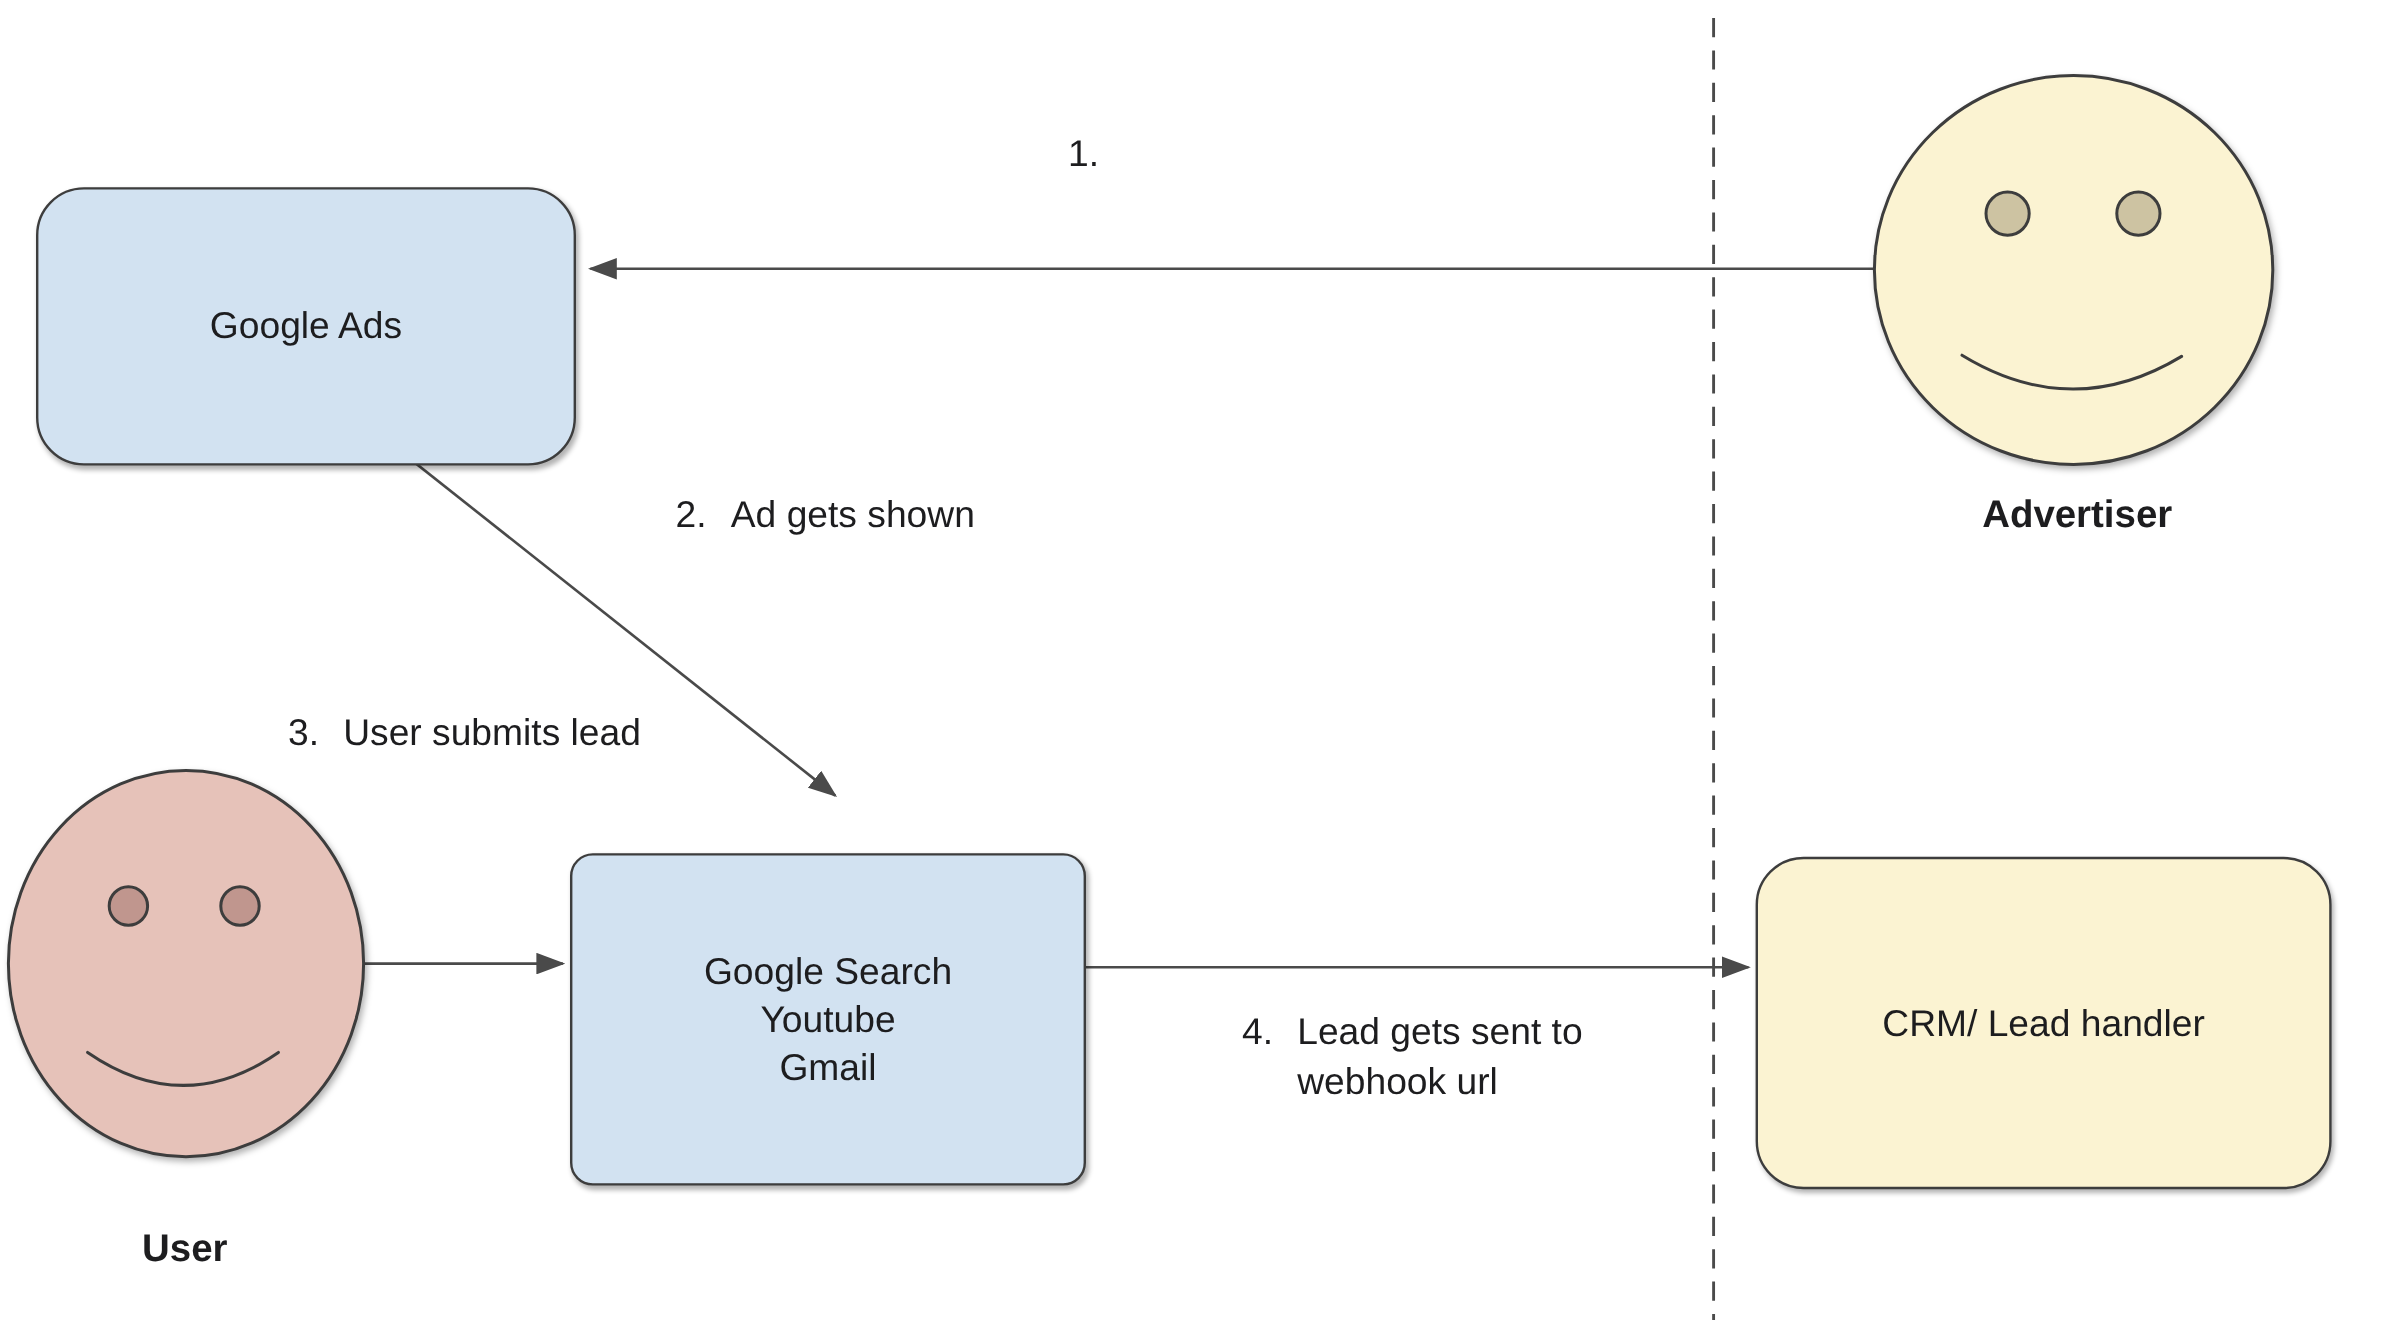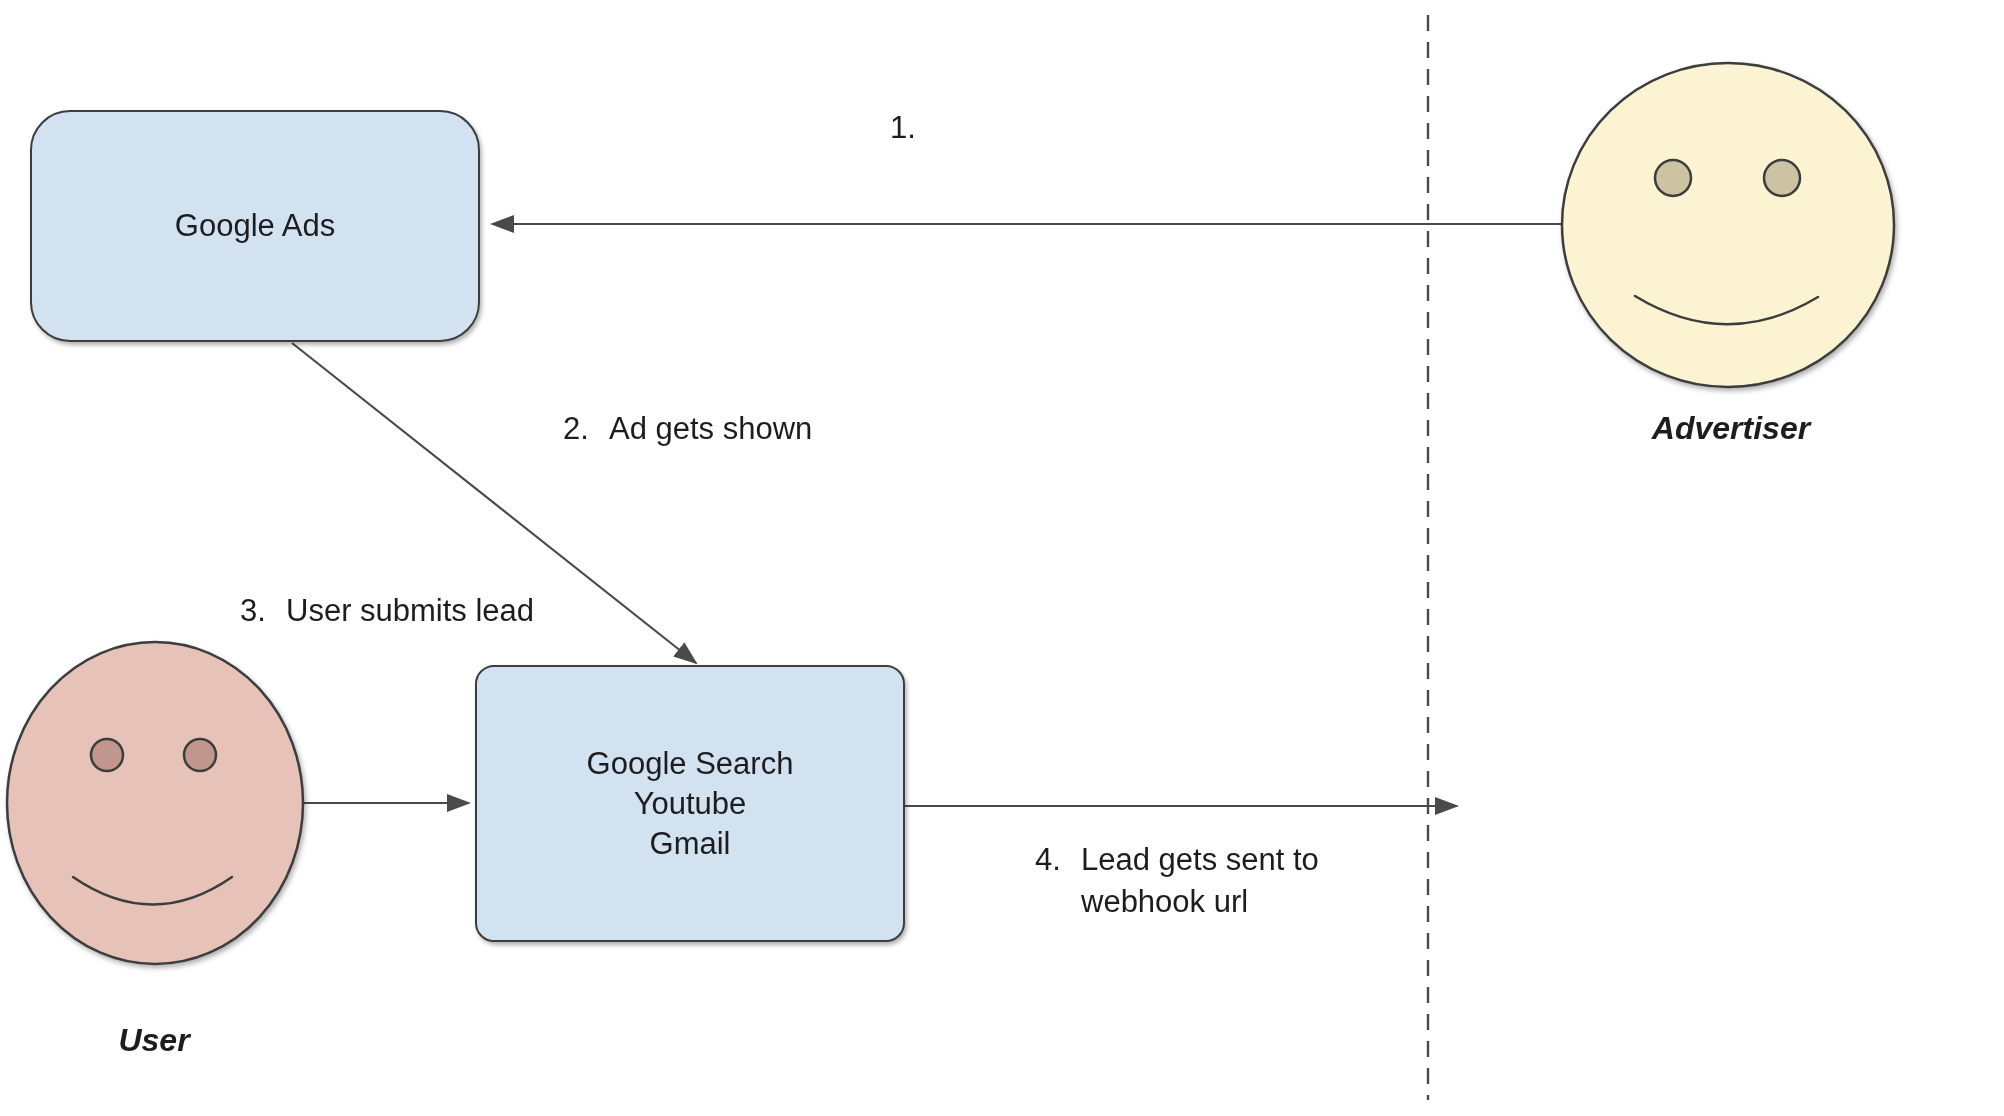--- a/index.html
+++ b/index.html
@@ -35,20 +35,21 @@
   .node{
     position:absolute;
     background:var(--node-blue);
     border:2.5px solid var(--shape-stroke);
     border-radius:40px;
     box-shadow:2px 3px 4px rgba(0,0,0,0.30);
     display:flex;align-items:center;justify-content:center;
     text-align:center;
     font-size:31px;line-height:40px;
     box-sizing:border-box;
+    margin-top:46px;
   }
   .node-text{white-space:pre-line;}
   #node-google-ads{left:30px;top:110px;width:450px;height:232px;}
   #node-platforms{left:475px;top:665px;width:430px;height:277px;border-radius:19px;}
   #node-crm{left:1463px;top:668px;width:480px;height:277px;background:var(--node-yellow);}
   .step{
     position:absolute;
     display:flex;
     font-size:31px;line-height:42px;
   }
@@ -57,21 +58,20 @@
   #step-1{left:890px;top:107px;}
   #step-2{left:563px;top:408px;}
   #step-3{left:240px;top:590px;}
   #step-4{left:1035px;top:839px;}
   .actor-label{
     position:absolute;
     font-weight:bold;
     font-size:32px;line-height:36px;
     transform:translateX(-50%);
     white-space:nowrap;
-    font-style:italic;
   }
   #label-advertiser{left:1731px;top:410px;}
   #label-user{left:154px;top:988px;margin-top:34px;}
 </style>
 </head>
 <body>
 
 <div class="canvas">
 
   <svg class="layer" viewBox="0 0 2004 1116" xmlns="http://www.w3.org/2000/svg">
@@ -106,20 +106,23 @@
   <div class="node" id="node-google-ads">
     <span class="node-text">Google Ads</span>
   </div>
 
   <div class="node" id="node-platforms">
     <span class="node-text">Google Search
 Youtube
 Gmail</span>
   </div>
 
+  <div class="node" id="node-crm">
+    <span class="node-text">CRM/ Lead handler</span>
+  </div>
 
   <div class="step" id="step-1">
     <span class="num">1.</span>
   </div>
 
   <div class="step" id="step-2">
     <span class="num">2.</span>
     <span class="txt">Ad gets shown</span>
   </div>
 

